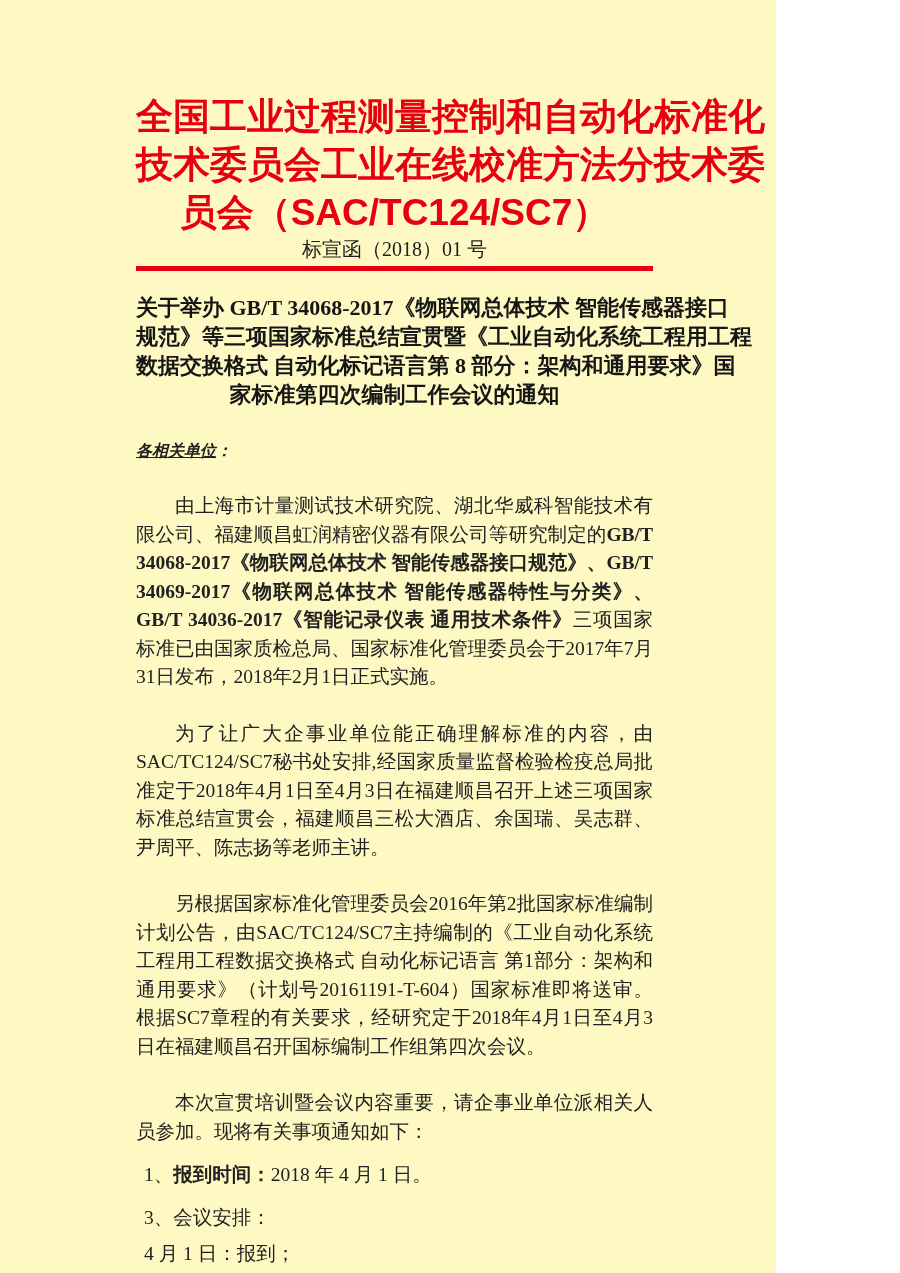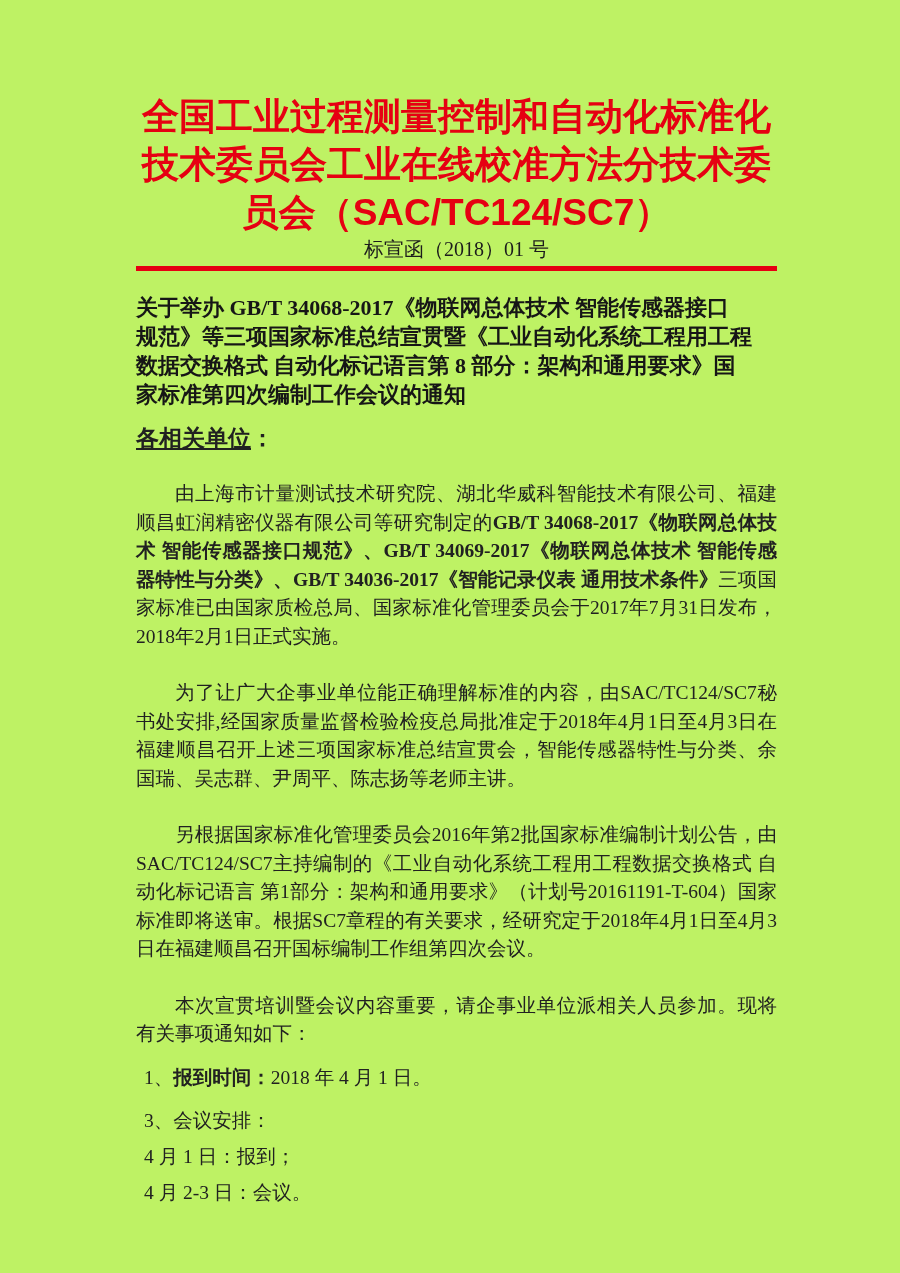--- a/index.html
+++ b/index.html
@@ -1,20 +1,20 @@
 <!DOCTYPE html>
 <html lang="zh" style="--accent: #e60012;"><head>
 <meta charset="utf-8">
 <style>
   html,body{margin:0;padding:0;background:#ffffff;}
   .page{
     position:relative;
-    width:900px;
+    width:776px;
     height:1273px;
-    background:#bef264;
+    background:#fef9c3;
     overflow:hidden;
     color:#212121;
     font-family:"Liberation Serif","DejaVu Serif",serif;
   }
   .content{
     margin:0 123px 0 136px; 
   }
   .org-title{
     margin-top:93px;
     color:var(--accent,#e60012);
@@ -35,29 +35,30 @@
   .red-rule{
     margin-top:5px;
     height:5px;
     background:var(--accent,#e60012);
   }
   .doc-title{
     margin:22px 0 0 0;
     font-size:22px;
     line-height:29px;
     font-weight:700;
-    text-align:left;
+    text-align:center;
     color:#161616;
   }
   .title-line{display:block;white-space:nowrap;}
   .salutation{
-    margin-top:16px;
-    font-size:23px;
+    margin-top:28px;
+    font-size:16px;
     line-height:28px;
     font-weight:700;
+    font-style:italic;
   }
   .para{
     margin:28px 0 0 0;
     font-size:19.5px;
     line-height:28.5px;
     text-align:justify;
     text-indent:2em;
   }
   .para.first{margin-top:27px;}
   .list{margin-top:0;}
@@ -92,21 +93,21 @@
     <h1 class="doc-title">
       <span class="title-line">关于举办 GB/T 34068-2017《物联网总体技术 智能传感器接口</span>
       <span class="title-line">规范》等三项国家标准总结宣贯暨《工业自动化系统工程用工程</span>
       <span class="title-line">数据交换格式 自动化标记语言第 8 部分：架构和通用要求》国</span>
       <span class="title-line">家标准第四次编制工作会议的通知</span>
     </h1>
 
     <div class="salutation"><span class="seg-b seg-u">各相关单位</span><span class="seg-b">：</span></div>
 
     <p class="para first"><span>由上海市计量测试技术研究院、湖北华威科智能技术有限公司、福建顺昌虹润精密仪器有限公司等研究制定的</span><span class="seg-b">GB/T 34068-2017《物联网总体技术 智能传感器接口规范》、GB/T 34069-2017《物联网总体技术 智能传感器特性与分类》、GB/T 34036-2017《智能记录仪表 通用技术条件》</span><span>三项国家标准已由国家质检总局、国家标准化管理委员会于2017年7月31日发布，2018年2月1日正式实施。</span></p>
-    <p class="para"><span>为了让广大企事业单位能正确理解标准的内容，由SAC/TC124/SC7秘书处安排,经国家质量监督检验检疫总局批准定于2018年4月1日至4月3日在福建顺昌召开上述三项国家标准总结宣贯会，智能传感器特性与分类、余国瑞、吴志群、尹周平、陈志扬等老师主讲。</span></p>
+    <p class="para"><span>为了让广大企事业单位能正确理解标准的内容，由SAC/TC124/SC7秘书处安排,经国家质量监督检验检疫总局批准定于2018年4月1日至4月3日在福建顺昌召开上述三项国家标准总结宣贯会，福建顺昌三松大酒店、余国瑞、吴志群、尹周平、陈志扬等老师主讲。</span></p>
     <p class="para"><span>另根据国家标准化管理委员会2016年第2批国家标准编制计划公告，由SAC/TC124/SC7主持编制的《工业自动化系统工程用工程数据交换格式 自动化标记语言 第1部分：架构和通用要求》（计划号20161191-T-604）国家标准即将送审。根据SC7章程的有关要求，经研究定于2018年4月1日至4月3日在福建顺昌召开国标编制工作组第四次会议。</span></p>
     <p class="para"><span>本次宣贯培训暨会议内容重要，请企事业单位派相关人员参加。现将有关事项通知如下：</span></p>
 
     <div class="list">
 
       <p class="item-single"><span>1、</span><span class="seg-b">报到时间：</span><span>2018 年 4 月 1 日。</span></p>
 
 
       <div class="item">
         <p><span>3、会议安排：</span></p>

